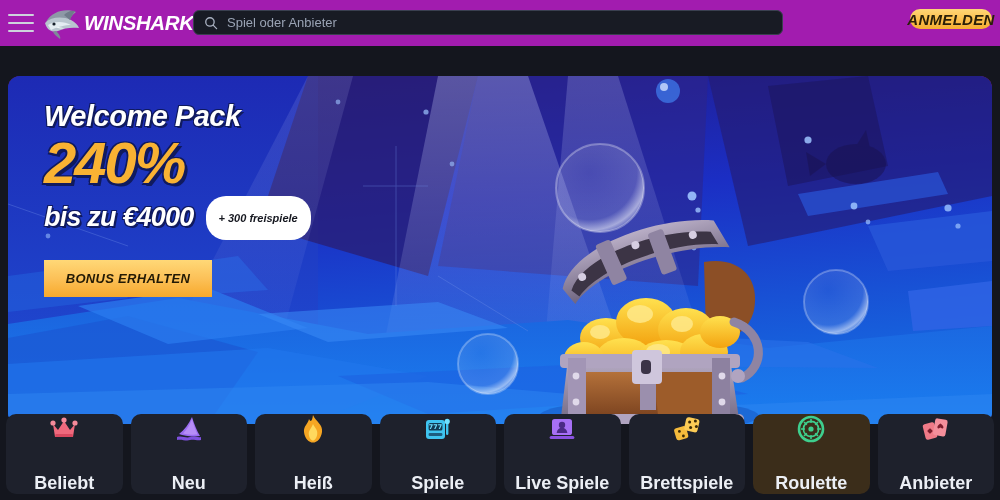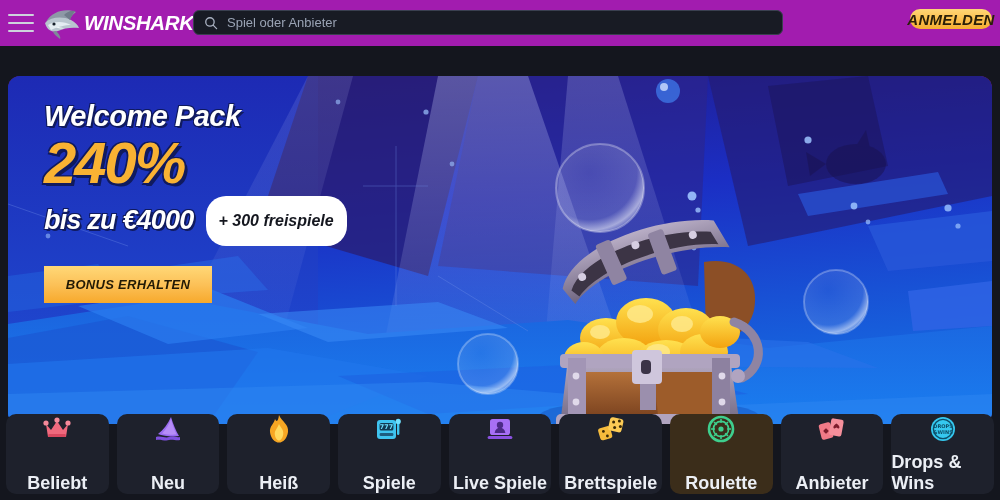--- a/index.html
+++ b/index.html
@@ -75,21 +75,21 @@
     text-shadow:3px 3px 0 #101a5e, -1.5px -1.5px 0 #101a5e, 1.5px -1.5px 0 #101a5e, -1.5px 1.5px 0 #101a5e;
   }
   .promo-row{ display:flex; align-items:center; gap:12px; margin-top:4px; }
   .promo-sub{
     font-size:27px; font-weight:bold; font-style:italic; color:#ffffff;
     letter-spacing:-0.8px;
     text-shadow:2px 2px 0 #101a5e, -1px -1px 0 #101a5e, 1px -1px 0 #101a5e, -1px 1px 0 #101a5e;
   }
   .promo-badge{
     background:#ffffff; color:#15171f; border-radius:20px;
-    padding:16px 13px; font-size:16px; font-weight:bold; font-style:italic;
+    padding:16px 13px; font-size:11px; font-weight:bold; font-style:italic;
     white-space:nowrap;
   }
   .btn-bonus{
     margin-top:20px; width:168px; height:37px; border:none; border-radius:0;
     background:linear-gradient(180deg,#ffd877 0%,#fcc158 50%,#f7a92c 100%);
     color:#231a05; font-size:13px; font-weight:bold; font-style:italic;
     letter-spacing:0.3px; display:flex; align-items:center; justify-content:center;
     cursor:pointer;
   }
 
@@ -432,24 +432,13 @@
       <svg width="28" height="26" viewBox="0 0 28 26">
         <rect x="2" y="7" width="12" height="16" rx="2.2" fill="#f07a87" transform="rotate(-14 8 15)"></rect>
         <rect x="12" y="3" width="12.6" height="16.8" rx="2.2" fill="#f58f9b" transform="rotate(10 18.3 11.4)"></rect>
         <path d="M18.4 7.4 C20.4 9, 21.6 10, 21.4 11.4 C21.2 12.6, 19.6 12.8, 18.4 11.6 C17.2 12.8, 15.6 12.6, 15.4 11.4 C15.2 10, 16.4 9, 18.4 7.4 Z" fill="#7d1d2c"></path>
         <rect x="6" y="13" width="4" height="4" rx="0.6" fill="#7d1d2c" transform="rotate(45 8 15)"></rect>
       </svg>
     </span>
     <span class="cat-label">Anbieter</span>
   </div>
 
-  <div class="cat">
-    <span class="cat-ico">
-      <svg width="28" height="28" viewBox="0 0 28 28">
-        <circle cx="14" cy="14" r="12" fill="#35c8ef"></circle>
-        <circle cx="14" cy="14" r="9.6" fill="none" stroke="#0e4e68" stroke-width="1.4"></circle>
-        <text x="14" y="12.6" font-size="5" font-family="DejaVu Sans, sans-serif" font-weight="bold" fill="#0e4e68" text-anchor="middle">DROPS</text>
-        <text x="14" y="19.4" font-size="5" font-family="DejaVu Sans, sans-serif" font-weight="bold" fill="#0e4e68" text-anchor="middle">&amp;WINS</text>
-      </svg>
-    </span>
-    <span class="cat-label">Drops &amp; Wins</span>
-  </div>
 </div>
 
 </body></html>

